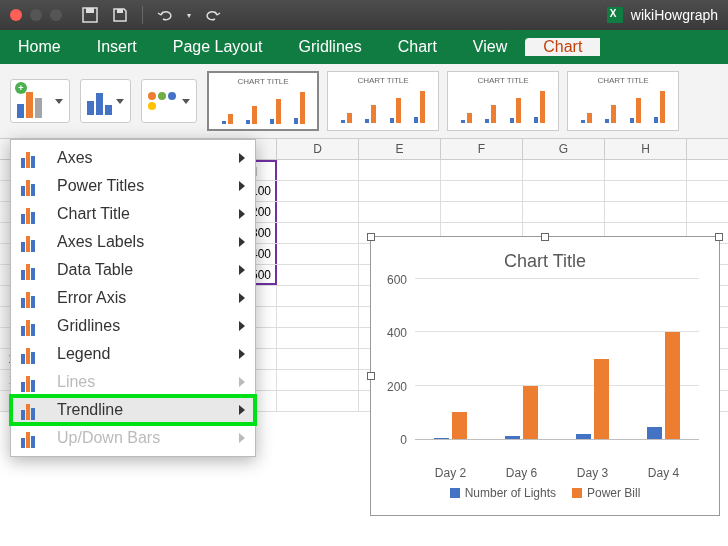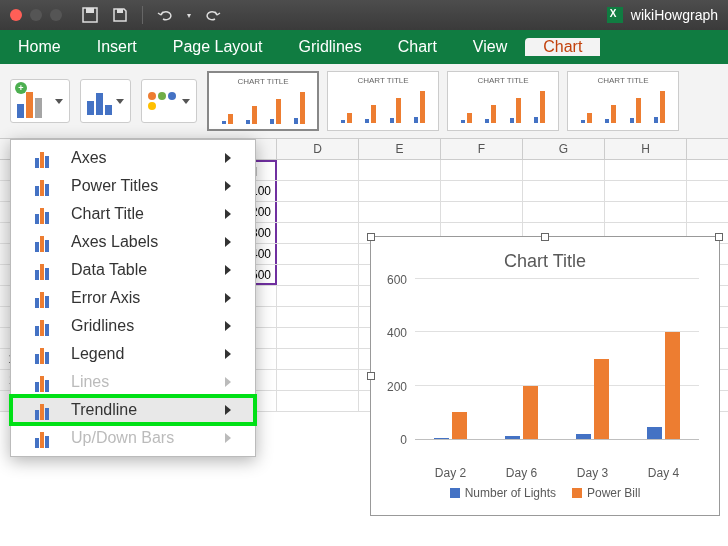--- a/index.html
+++ b/index.html
@@ -53,21 +53,21 @@
   .grid { position: relative; }
   .grid-row { display: flex; height: 21px; border-bottom: 1px solid #ddd; }
   .row-header { width: 31px; text-align: center; font-size: 12px; color: #555; background: #f5f5f5; border-right: 1px solid #ccc; line-height: 21px; }
   .cell { flex: 0 0 82px; border-right: 1px solid #ddd; padding: 0 4px; font-size: 12px; line-height: 21px; }
   .cell.header { font-weight: bold; background: #fff; }
   .cell.num { text-align: right; }
   .cell.sel-border-right { border-right: 2px solid #7030a0; }
   
   
   .dropdown-menu { position: absolute; left: 10px; top: 139px; width: 246px; background: #fff; box-shadow: 0 4px 16px rgba(0,0,0,0.3); border: 1px solid #bbb; z-index: 100; padding: 4px 0; }
-  .menu-item { display: flex; align-items: center; padding: 3px 24px; height: 28px; cursor: pointer; font-size: 16px; color: #333; }
+  .menu-item { display: flex; align-items: center; padding: 3px 10px; height: 28px; cursor: pointer; font-size: 16px; color: #333; }
   .menu-icon { width: 24px; height: 20px; margin-right: 12px; display: flex; align-items: flex-end; gap: 1px; }
   .menu-icon .mb { background: #4472c4; width: 4px; }
   .menu-icon .mb.o { background: #ed7d31; }
   .menu-submenu-arrow { margin-left: auto; width: 0; height: 0; border-top: 5px solid transparent; border-bottom: 5px solid transparent; border-left: 6px solid #333; }
   .menu-item.disabled { color: #bbb; }
   .menu-item.disabled .menu-submenu-arrow { border-left-color: #bbb; }
   .menu-item.highlighted { outline: 4px solid #00e016; outline-offset: -2px; background: #e8e8e8; }
   
   
   .chart-embed { position: absolute; left: 370px; top: 236px; width: 350px; height: 280px; background: #fff; border: 1px solid #999; }

